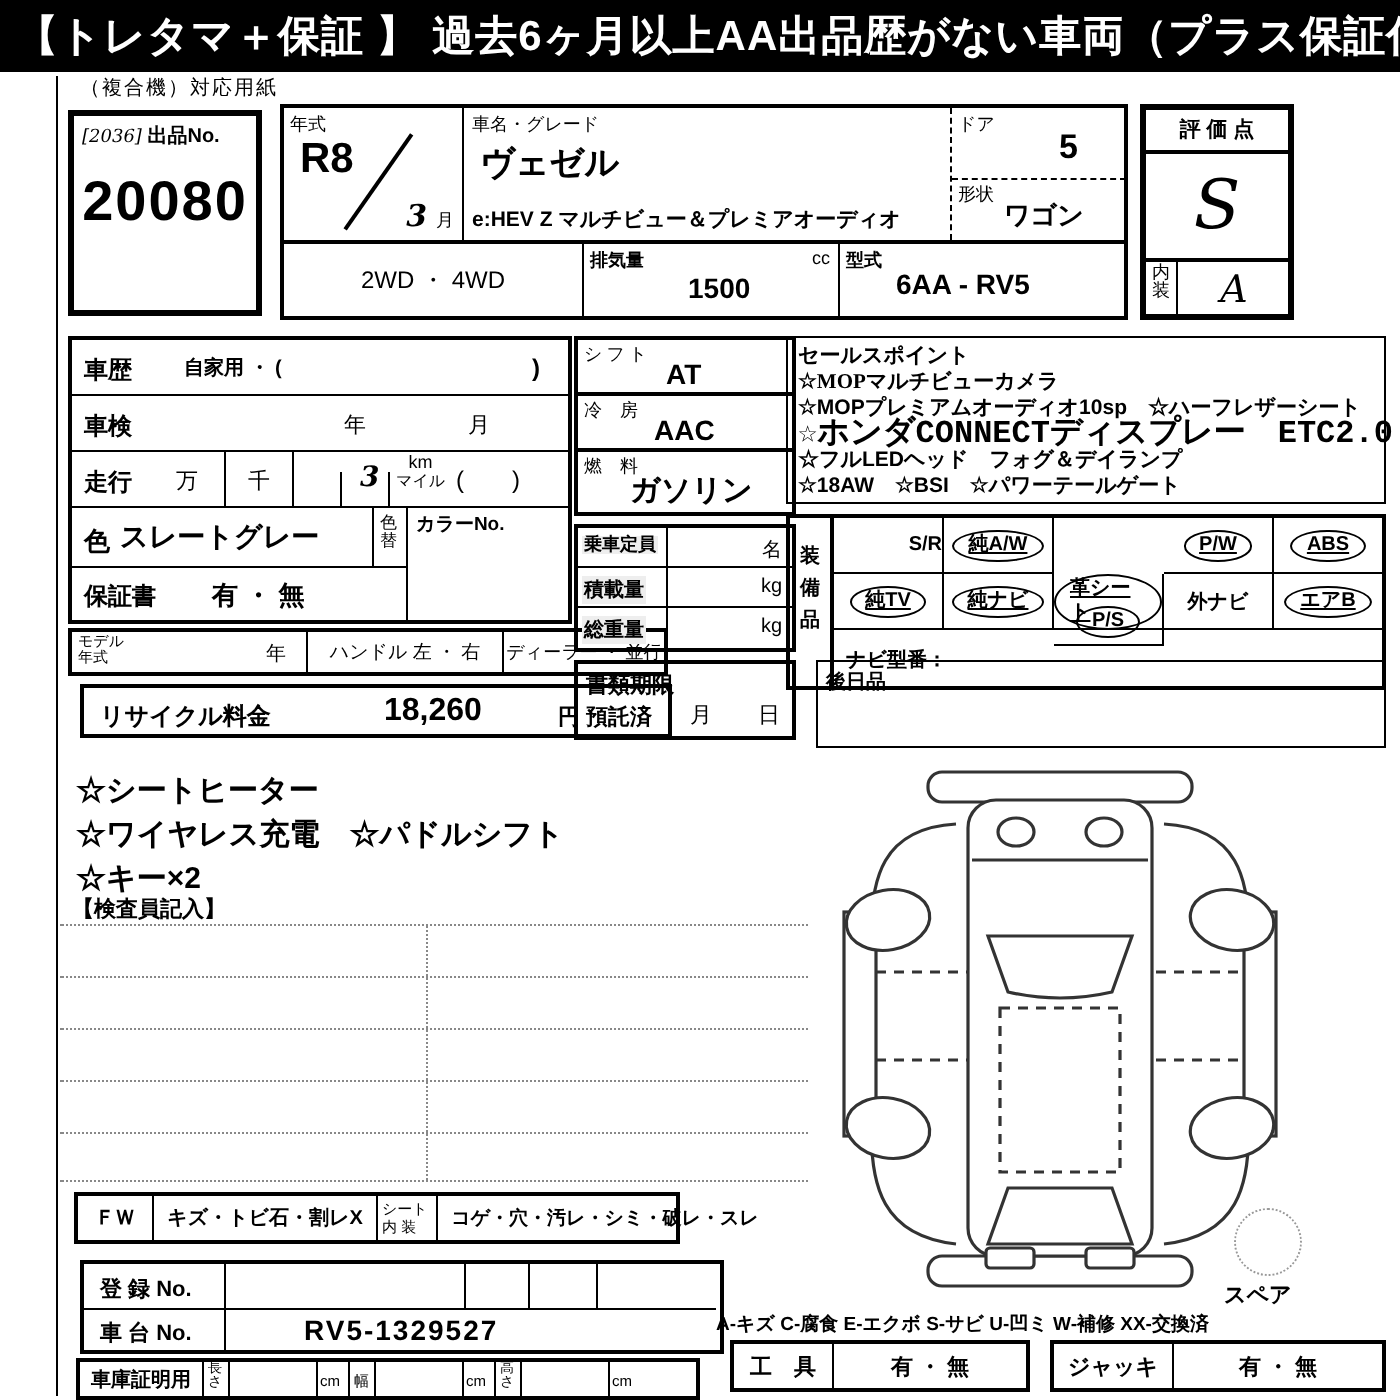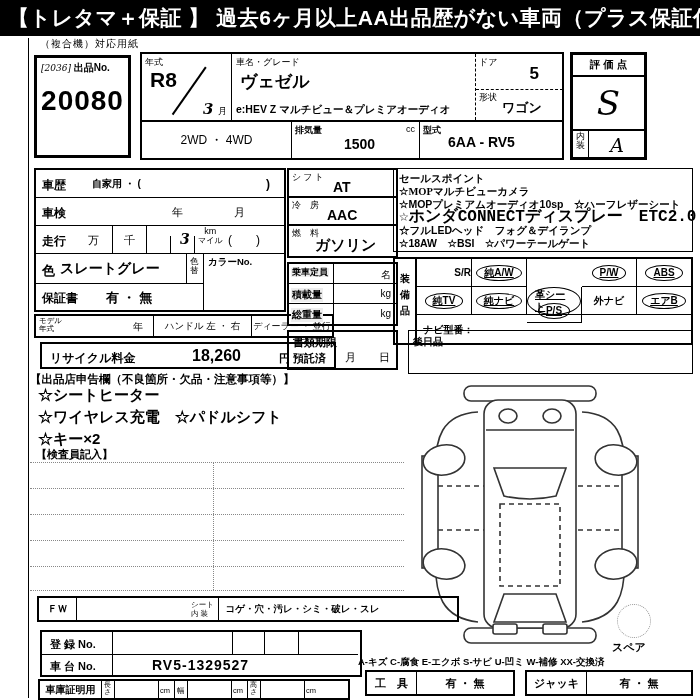--- a/index.html
+++ b/index.html
@@ -159,21 +159,20 @@
     <div class="cell" style="left:118px;top:0;width:98px;height:20px;border-right:1px solid #000;display:flex;align-items:center;justify-content:center;font-size:9.5px;">ハンドル 左 ・ 右</div>
     <div class="cell" style="left:216px;top:0;width:80px;height:20px;display:flex;align-items:center;justify-content:center;font-size:9px;">ディーラー ・ 並行</div>
   </div>
 
   <div class="abs box2" style="left:40px;top:342px;width:296px;height:27px;">
     <span class="b" style="position:absolute;left:8px;top:6px;font-size:12px;">リサイクル料金</span>
     <span class="b" style="position:absolute;left:150px;top:3px;font-size:16px;">18,260</span>
     <span class="b" style="position:absolute;right:8px;top:7px;font-size:11px;">円 預託済</span>
   </div>
 
-  <div class="abs b" style="left:30px;top:372px;font-size:11.5px;">【出品店申告欄（不良箇所・欠品・注意事項等）】</div>
   <div class="abs b" style="left:38px;top:386px;font-size:15px;">☆シートヒーター</div>
   <div class="abs b" style="left:38px;top:408px;font-size:15px;">☆ワイヤレス充電　☆パドルシフト</div>
   <div class="abs b" style="left:38px;top:430px;font-size:15px;">☆キー×2</div>
 
   <div class="abs b" style="left:36px;top:447px;font-size:11px;">【検査員記入】</div>
   <div class="dot-h" style="left:30px;top:462px;width:374px;"></div>
   <div class="dot-h" style="left:30px;top:488px;width:374px;"></div>
   <div class="dot-h" style="left:30px;top:514px;width:374px;"></div>
   <div class="dot-h" style="left:30px;top:540px;width:374px;"></div>
   <div class="dot-h" style="left:30px;top:566px;width:374px;"></div>
@@ -318,22 +317,23 @@
 
   <div class="abs box2" style="left:365px;top:670px;width:150px;height:26px;">
     <div class="cell b" style="left:0;top:0;width:50px;height:22px;border-right:1px solid #000;display:flex;align-items:center;justify-content:center;font-size:11px;">工　具</div>
     <div class="cell b" style="left:50px;top:0;width:96px;height:22px;display:flex;align-items:center;justify-content:center;font-size:11px;">有 ・ 無</div>
   </div>
   <div class="abs box2" style="left:525px;top:670px;width:168px;height:26px;">
     <div class="cell b" style="left:0;top:0;width:60px;height:22px;border-right:1px solid #000;display:flex;align-items:center;justify-content:center;font-size:11px;">ジャッキ</div>
     <div class="cell b" style="left:60px;top:0;width:104px;height:22px;display:flex;align-items:center;justify-content:center;font-size:11px;">有 ・ 無</div>
   </div>
 
-  <div class="abs box2" style="left:37px;top:596px;width:422px;height:26px;">
+  <div class="abs box2" style="left:37px;top:596px;width:303px;height:26px;">
     <div class="cell b" style="left:0;top:0;width:38px;height:22px;border-right:1px solid #000;display:flex;align-items:center;justify-content:center;font-size:10px;">ＦＷ</div>
+    <div class="cell b" style="left:38px;top:0;width:112px;height:22px;border-right:1px solid #000;display:flex;align-items:center;justify-content:center;font-size:10px;white-space:nowrap;">キズ・トビ石・割レX</div>
     <div class="cell" style="left:150px;top:0;width:30px;height:22px;border-right:1px solid #000;font-size:7.5px;line-height:1.2;padding:2px 0 0 2px;">
       <div>シート</div>
       <div>内 装</div>
     </div>
     <div class="cell b" style="left:180px;top:0;width:167px;height:22px;display:flex;align-items:center;justify-content:center;font-size:9.5px;white-space:nowrap;">コゲ・穴・汚レ・シミ・破レ・スレ</div>
   </div>
 
   <div class="abs box2" style="left:40px;top:630px;width:322px;height:47px;">
     <div class="cell" style="left:0;top:0;width:316px;height:23px;border-bottom:1px solid #000;">
       <span class="b" style="position:absolute;left:8px;top:5px;font-size:11px;">登 録 No.</span>

